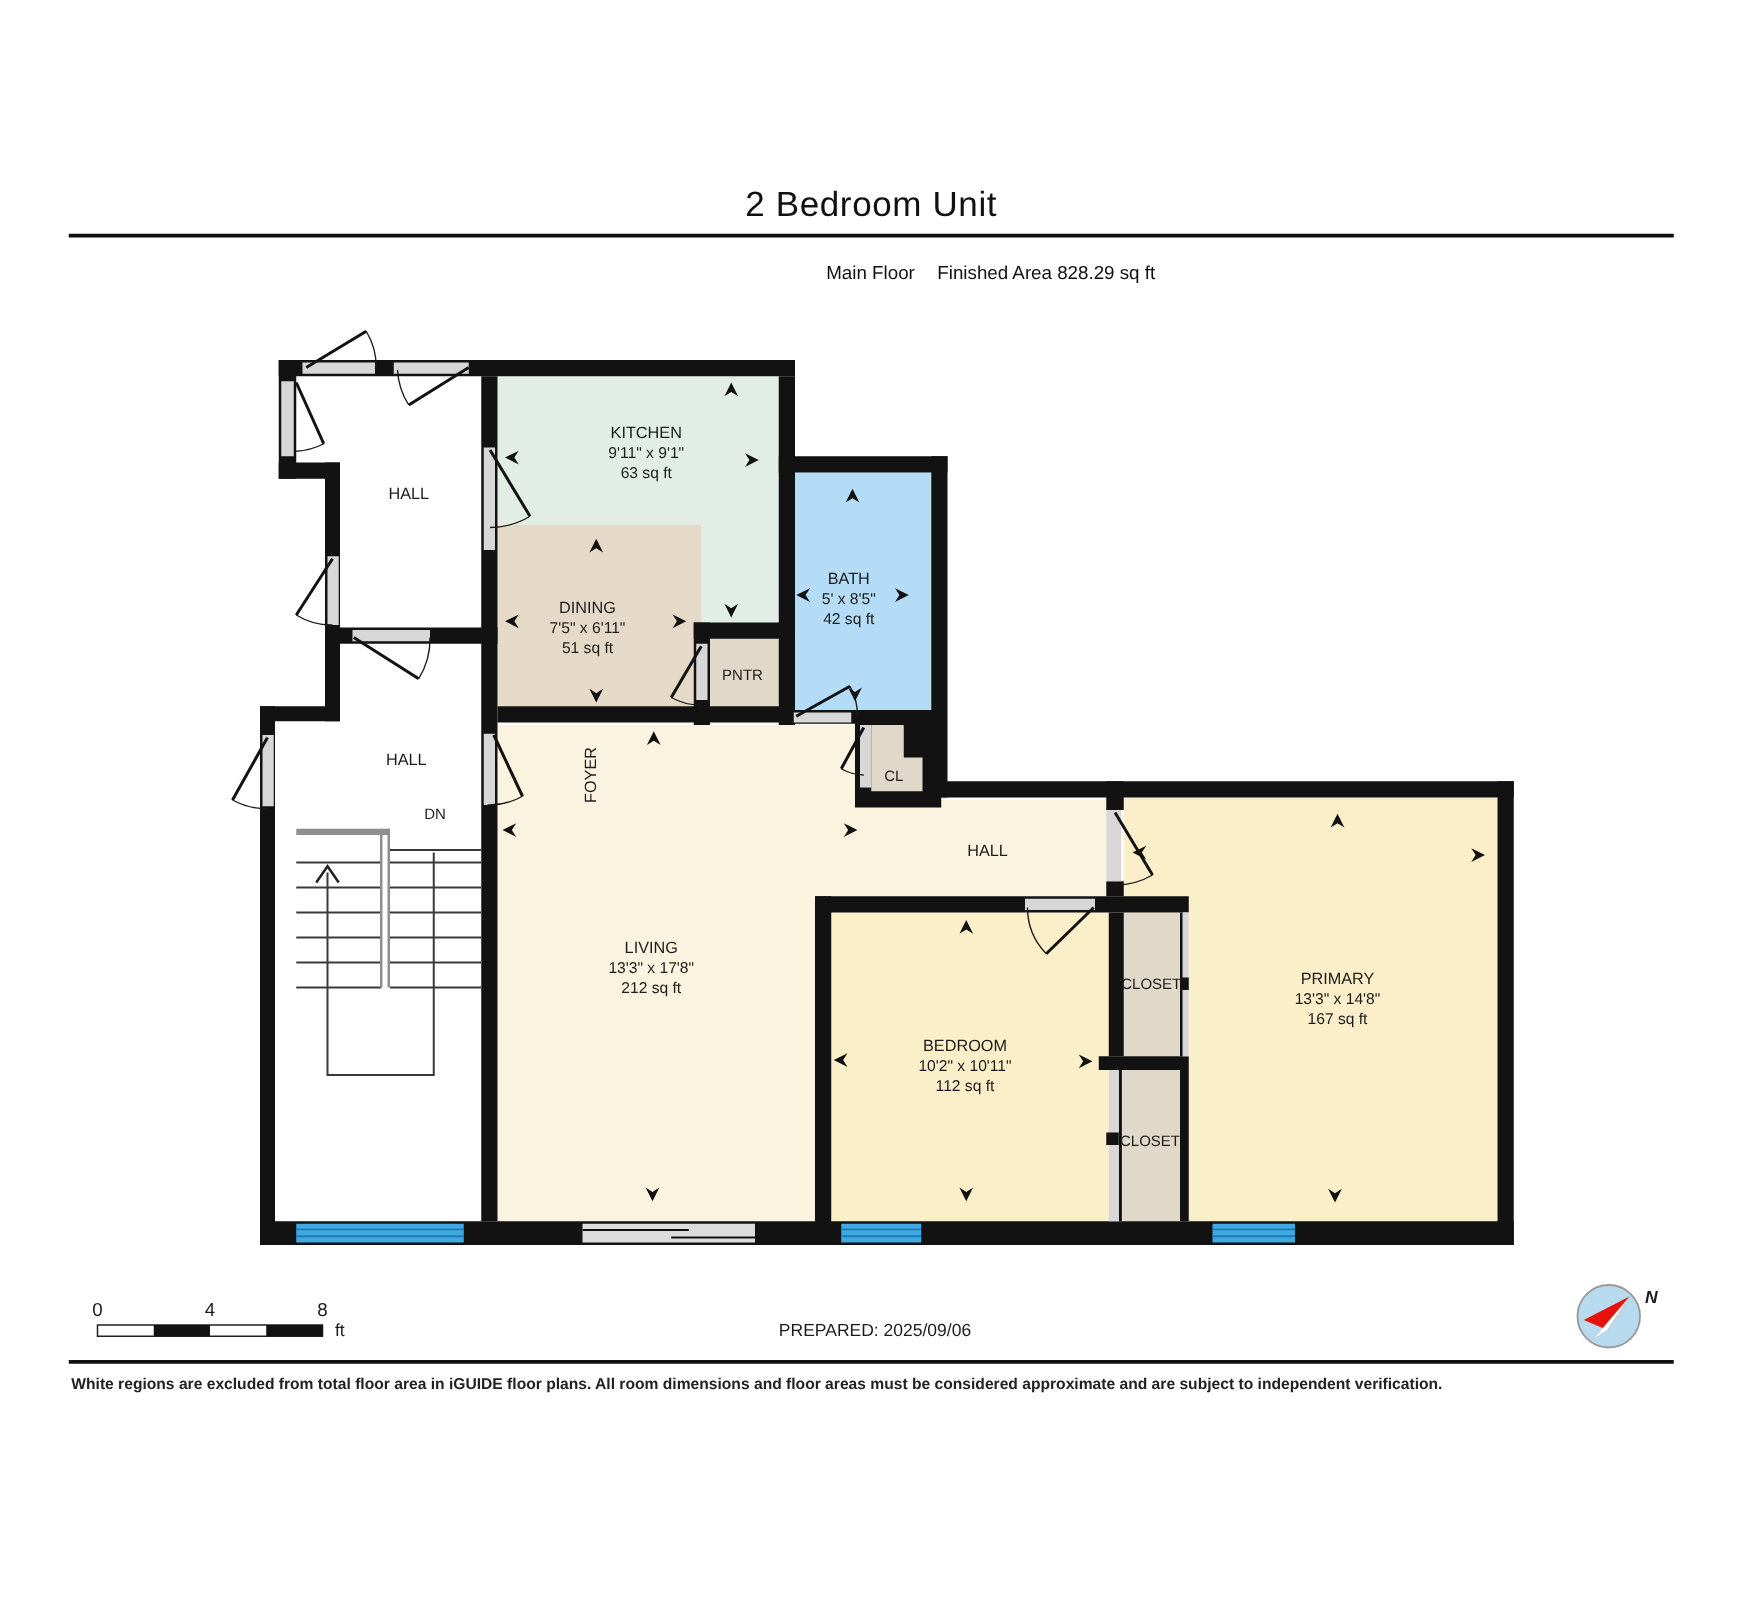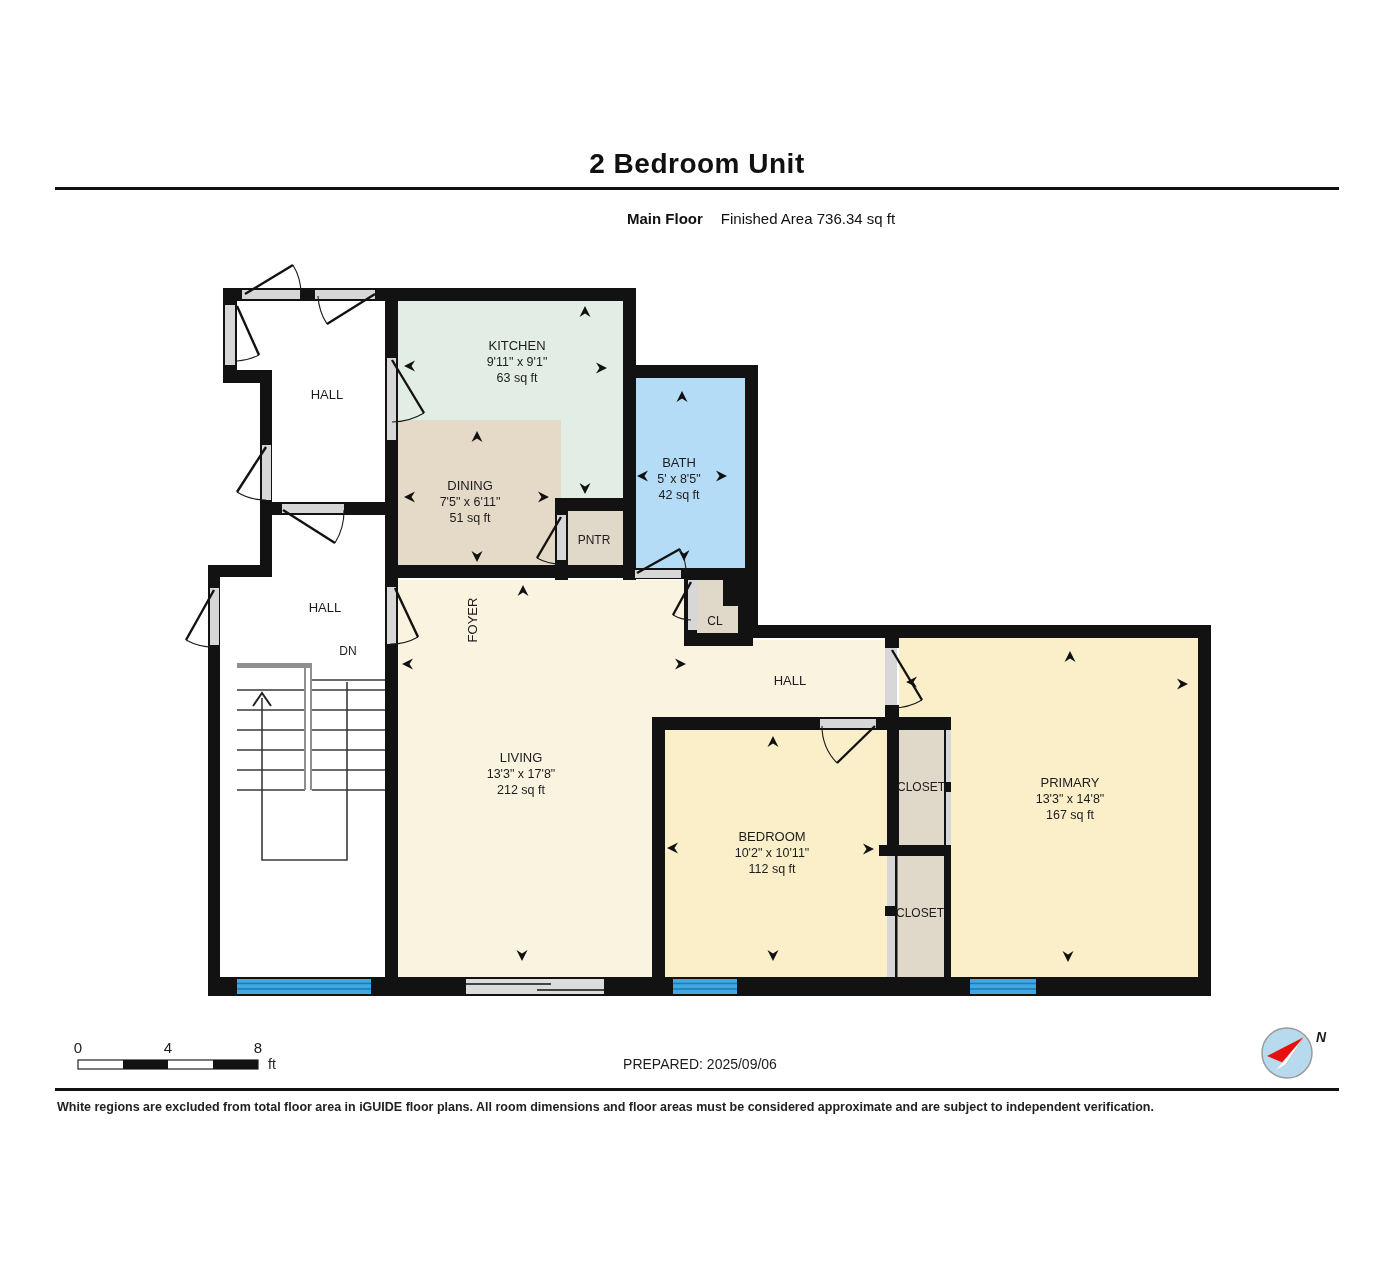--- a/index.html
+++ b/index.html
@@ -1,23 +1,23 @@
 <!DOCTYPE html>
 <html><head>
 <meta charset="utf-8">
 <style>
   html,body{margin:0;padding:0;background:#ffffff;}
   body{width:1394px;height:1280px;position:relative;font-family:"Liberation Sans",sans-serif;color:#111;overflow:hidden;}
   .abs{position:absolute;}
-  #title{top:148px;left:0;width:1394px;text-align:center;font-size:28px;font-weight:bold;letter-spacing:0.5px;}
+  #title{top:148px;left:0;width:1394px;text-align:center;font-size:28px;font-weight:normal;letter-spacing:0.5px;}
   .rule{background:#111;}
   #rule-top{top:187px;left:55px;width:1284px;height:2.5px;}
   #rule-bottom{top:1088px;left:55px;width:1284px;height:3px;}
   #subtitle{top:210px;left:627px;font-size:15px;white-space:nowrap;}
-  #subtitle .floor{font-weight:bold;}
+  #subtitle .floor{font-weight:normal;margin-left:34px;}
   #subtitle .area{margin-left:18px;font-weight:normal;}
   #footer-note{top:1100px;left:57px;width:1300px;font-size:12.5px;color:#222;font-weight:bold;}
   svg text{font-family:"Liberation Sans",sans-serif;fill:#1c1c1c;}
   .rname{font-size:13px;}
   .rdim{font-size:12.5px;}
   .small{font-size:12px;}
   .tick{font-size:15px;}
   .wall{fill:#121212;}
   .open{fill:#D7D7D7;}
   .leaf{stroke:#121212;stroke-width:2.4;fill:none;}
@@ -26,21 +26,21 @@
   .rail{stroke:#8F8F8F;stroke-width:2;fill:none;}
   .winline{stroke:#1B7AB8;stroke-width:1.5;}
   .pano{fill:#111;}
 </style>
 </head>
 <body>
 
 <div id="title" class="abs">2 Bedroom Unit</div>
 <div id="rule-top" class="abs rule"></div>
 <div id="subtitle" class="abs">
-  <span class="floor">Main Floor</span><span class="area">Finished Area 736.34 sq ft</span>
+  <span class="floor">Main Floor</span><span class="area">Finished Area 828.29 sq ft</span>
 </div>
 
 <svg class="abs" style="top:0;left:0;" width="1394" height="1280" viewBox="0 0 1394 1280">
 
   <g>
     <path fill="#FFFFFF" d="M237,301 H385 V502 H272 V383 H237 Z"></path>
     <path fill="#FFFFFF" d="M272,515 H385 V977 H220 V577 H272 Z"></path>
     <rect x="398" y="301" width="225" height="264" fill="#E2EEE5"></rect>
     <rect x="398" y="420" width="163" height="145" fill="#E4DAC7"></rect>
     <rect x="636" y="378" width="109" height="190" fill="#B4DCF6"></rect>

